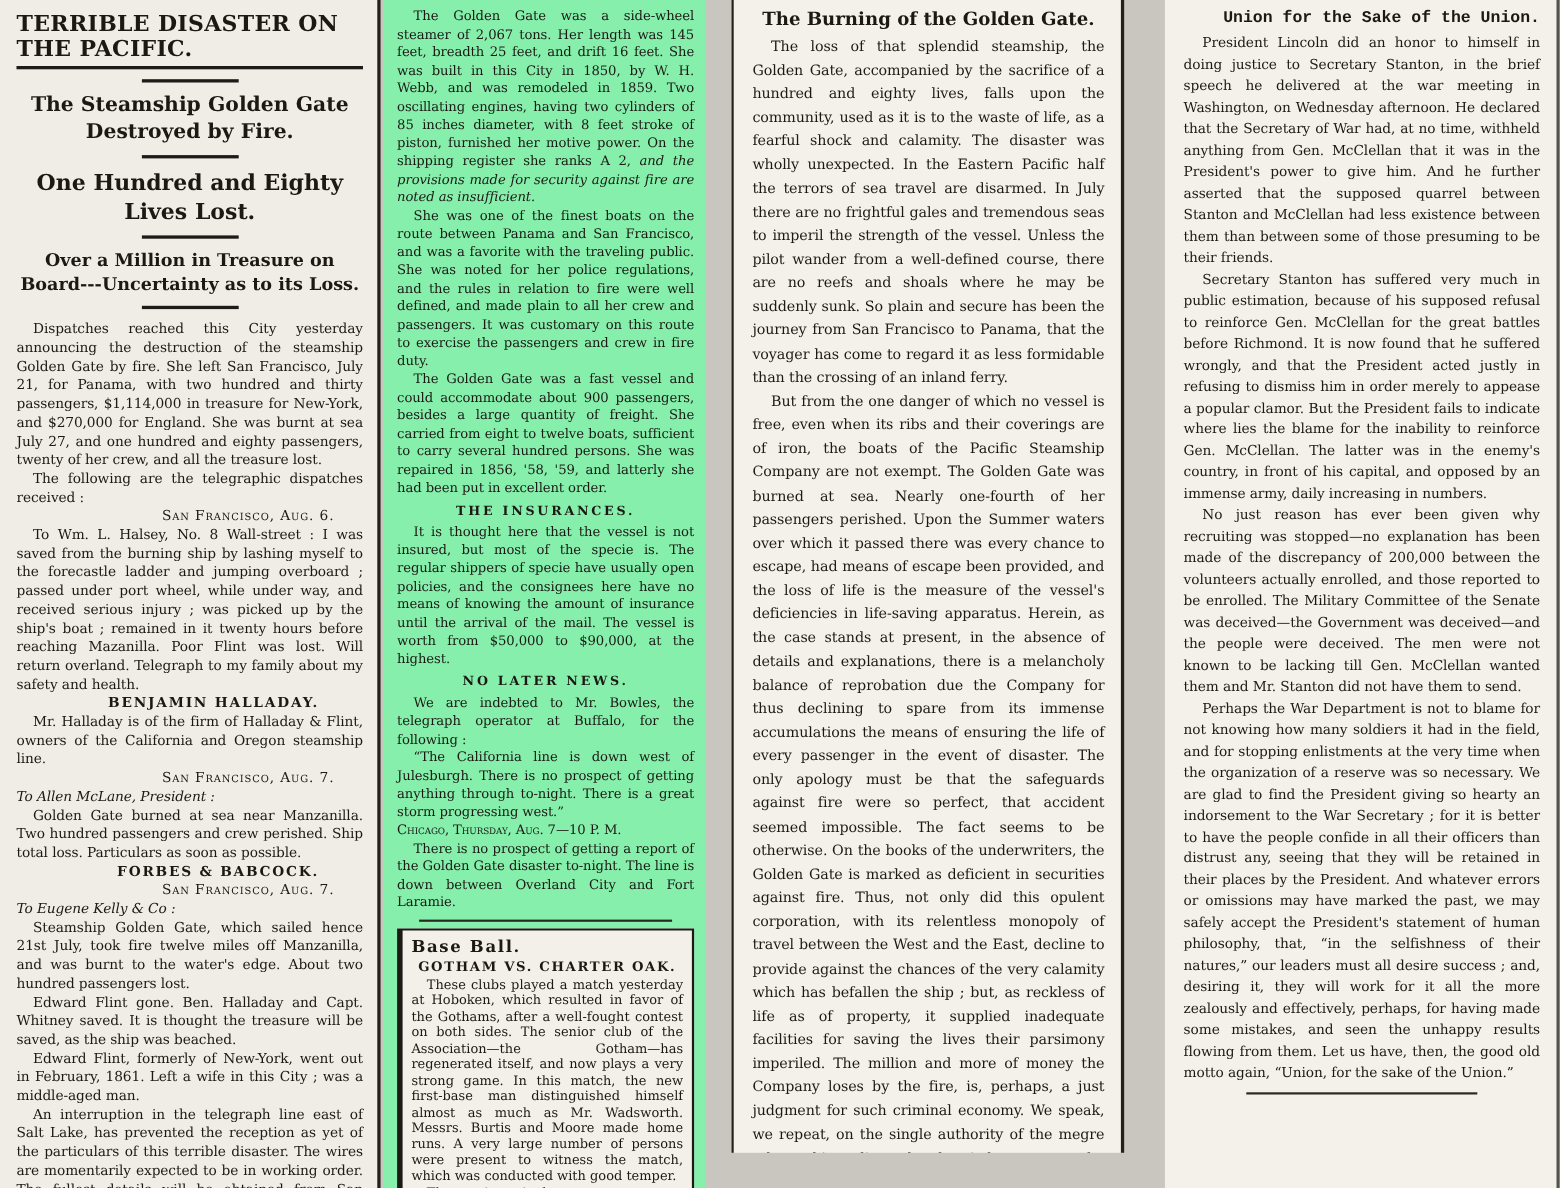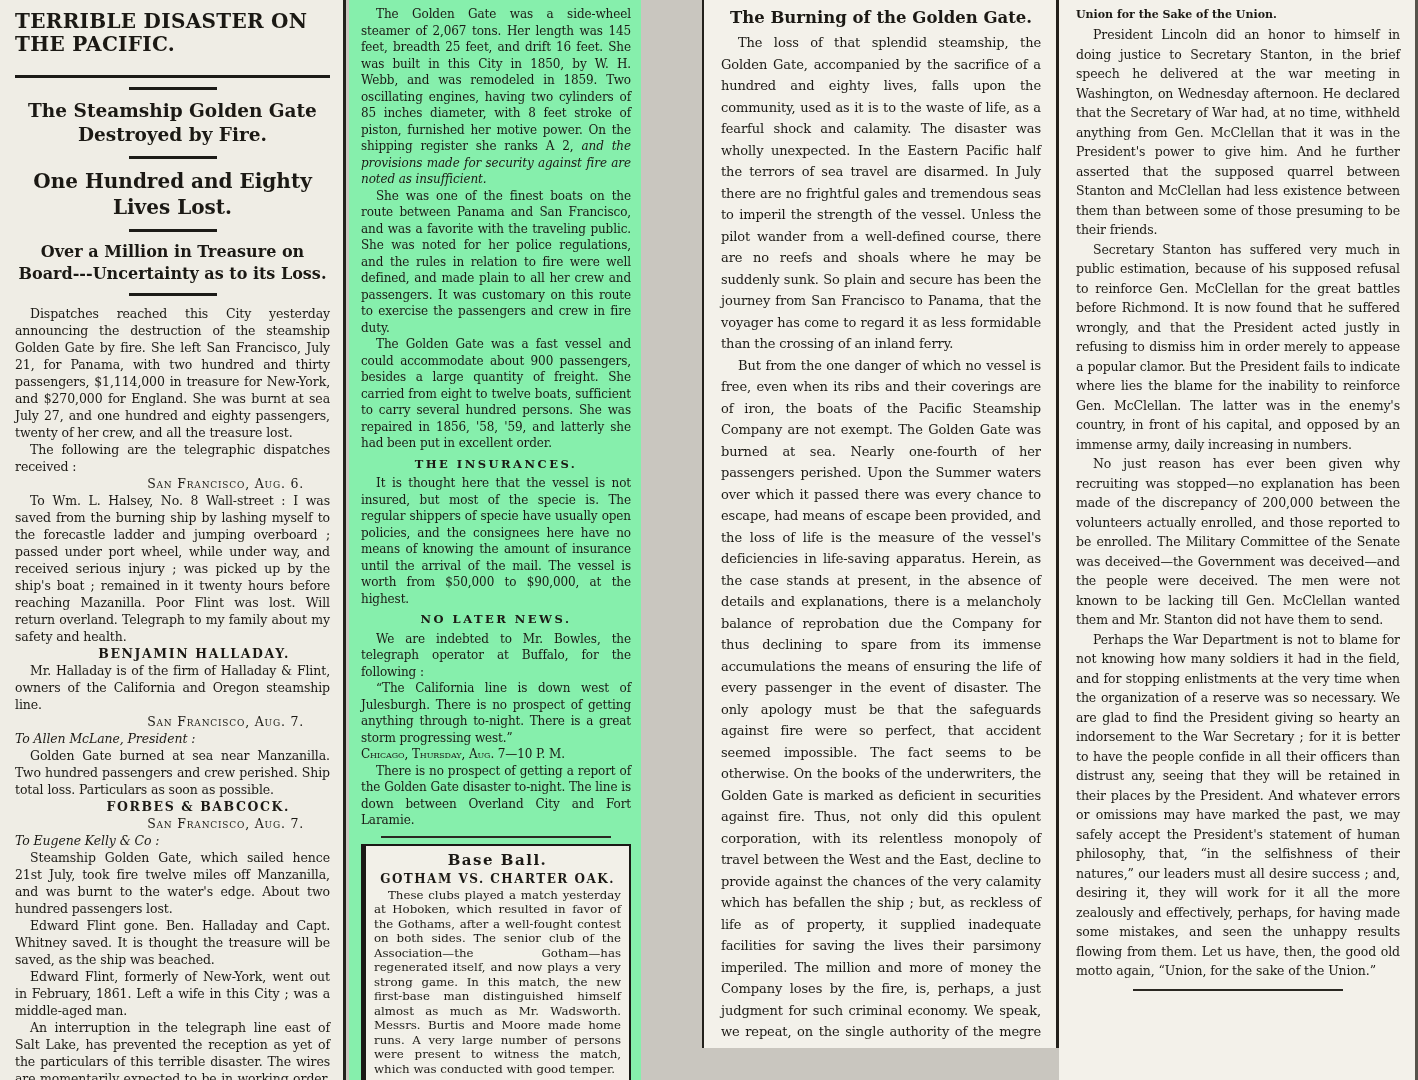--- a/index.html
+++ b/index.html
@@ -2,65 +2,65 @@
 <html><head>
 <meta charset="utf-8">
 <style>
   html,body{margin:0;padding:0;}
   body{width:1418px;height:1080px;background:#c9c6bf;font-family:"DejaVu Serif", serif;color:#1b1914;}
   .page{position:relative;width:1418px;height:1080px;overflow:hidden;background:#c9c6bf;}
   .col{position:absolute;top:0;box-sizing:border-box;overflow:hidden;}
 
   
   #col1{left:0;width:346px;height:1080px;background:#efede5;border-right:3px solid #23211c;padding:10px 13px 0 15px;}
-  .h-main{font-size:20px;font-weight:bold;margin:0;line-height:1.15;letter-spacing:.3px;border-bottom:3px solid #1c1b17;padding-bottom:19px;}
+  .h-main{font-size:20px;font-weight:bold;margin:0;line-height:1.15;letter-spacing:.3px;border-bottom:3px solid #1c1b17;padding-bottom:4px;}
   .h2{font-size:18.5px;font-weight:bold;text-align:center;margin:0;line-height:1.3;}
   .h3{font-size:20px;font-weight:bold;text-align:center;margin:0;line-height:1.3;}
   .h4{font-size:16px;font-weight:bold;text-align:center;margin:0;line-height:1.35;}
   .rule{border:none;border-top:3px solid #1c1b17;width:88px;margin:9px auto;}
   .c1t{font-size:12.5px;line-height:17px;text-align:justify;margin:0;letter-spacing:-.1px;}
   .ind{text-indent:15px;}
   .dl{text-align:right;padding-right:26px;font-variant:small-caps;letter-spacing:.8px;text-indent:0;}
   .sig{text-align:right;padding-right:40px;letter-spacing:1.6px;font-weight:bold;text-indent:0;}
   .addr{font-style:italic;text-indent:0;}
 
   
   #col2{left:349px;width:292px;height:1080px;background:#86efac;padding:6px 10px 0 12px;}
   .c2t{font-size:12px;line-height:16.5px;text-align:justify;margin:0;letter-spacing:-.1px;}
   .it{font-style:italic;}
   .sub{text-align:center;letter-spacing:2.5px;font-weight:bold;font-size:11.5px;margin:4px 0 3px;text-indent:0;}
   .hr-long{border:none;border-top:2px solid #2a2822;width:230px;margin:7px auto 6px;}
 
   
   .bbox{border:2px solid #1b1a16;border-left:5px solid #1b1a16;background:#f2f0e8;margin-top:2px;padding:5px 8px 9px;}
-  .bb-title{text-align:center;font-weight:bold;font-size:15px;letter-spacing:1.5px;margin:0;}
+  .bb-title{text-align:left;font-weight:bold;font-size:15px;letter-spacing:1.5px;margin:0;}
   .bb-sub{text-align:center;font-weight:bold;font-size:12px;letter-spacing:1.5px;margin:3px 0 2px;}
   .bb-p{font-size:11.8px;line-height:14.5px;text-align:justify;text-indent:14px;margin:1px 0 0;}
   .score{display:flex;margin-top:2px;}
   .half{flex:1;min-width:0;}
   .half.rgt{border-left:2px solid #1b1a16;padding-left:6px;}
   .half.lft{padding-right:6px;}
   .club{text-align:center;font-weight:bold;font-size:17px;letter-spacing:.8px;margin:0;}
   .runs-lab{text-align:left;font-size:10.5px;font-weight:bold;margin:0;}
   .bx-row{display:flex;align-items:baseline;font-size:11.8px;line-height:14.6px;}
   .bx-n{white-space:nowrap;}
   .bx-l{flex:1;border-bottom:2px dotted #45423a;margin:0 3px;height:10px;min-width:8px;}
   .bx-r{white-space:nowrap;}
   .bx-total{margin-top:2px;}
   .bx-total .bx-n{padding-left:10px;font-weight:bold;}
   .bx-total .bx-r{border-top:1px solid #2a2822;font-weight:bold;}
 
   
-  #col3{left:702px;width:357px;height:1048px;background:#f3f1ea;border-left:2px solid #23211c;border-right:3px solid #23211c;padding:8px 15px 0 17px;}
+  #col3{left:665px;width:357px;height:1048px;background:#f3f1ea;border-left:2px solid #23211c;border-right:3px solid #23211c;padding:8px 15px 0 17px;}
   .c3-title{font-size:16.5px;font-weight:bold;text-align:center;margin:0 0 5px;}
   .c3t{font-size:13px;line-height:21.5px;text-align:justify;text-indent:17px;margin:0;letter-spacing:-.1px;}
 
   
   #col4{left:1059px;width:359px;height:1080px;background:#f3f1ea;border-right:3px solid #56534b;padding:8px 15px 0 17px;}
-  .c4-title{font-size:11px;font-weight:bold;text-align:left;margin:0 0 4px;}
+  .c4-title{font-size:15px;font-weight:bold;text-align:right;margin:0 0 4px;font-family:Liberation Mono, monospace;}
   .c4t{font-size:12.5px;line-height:19.5px;text-align:justify;text-indent:17px;margin:0;letter-spacing:-.1px;}
   .c4-endrule{border:none;border-top:2px solid #2a2822;width:210px;margin:8px auto 0;}
 </style>
 </head>
 <body>
 
 <div class="page">
 
   <section class="col" id="col1">
     <h1 class="h-main">TERRIBLE DISASTER ON THE PACIFIC.</h1>

